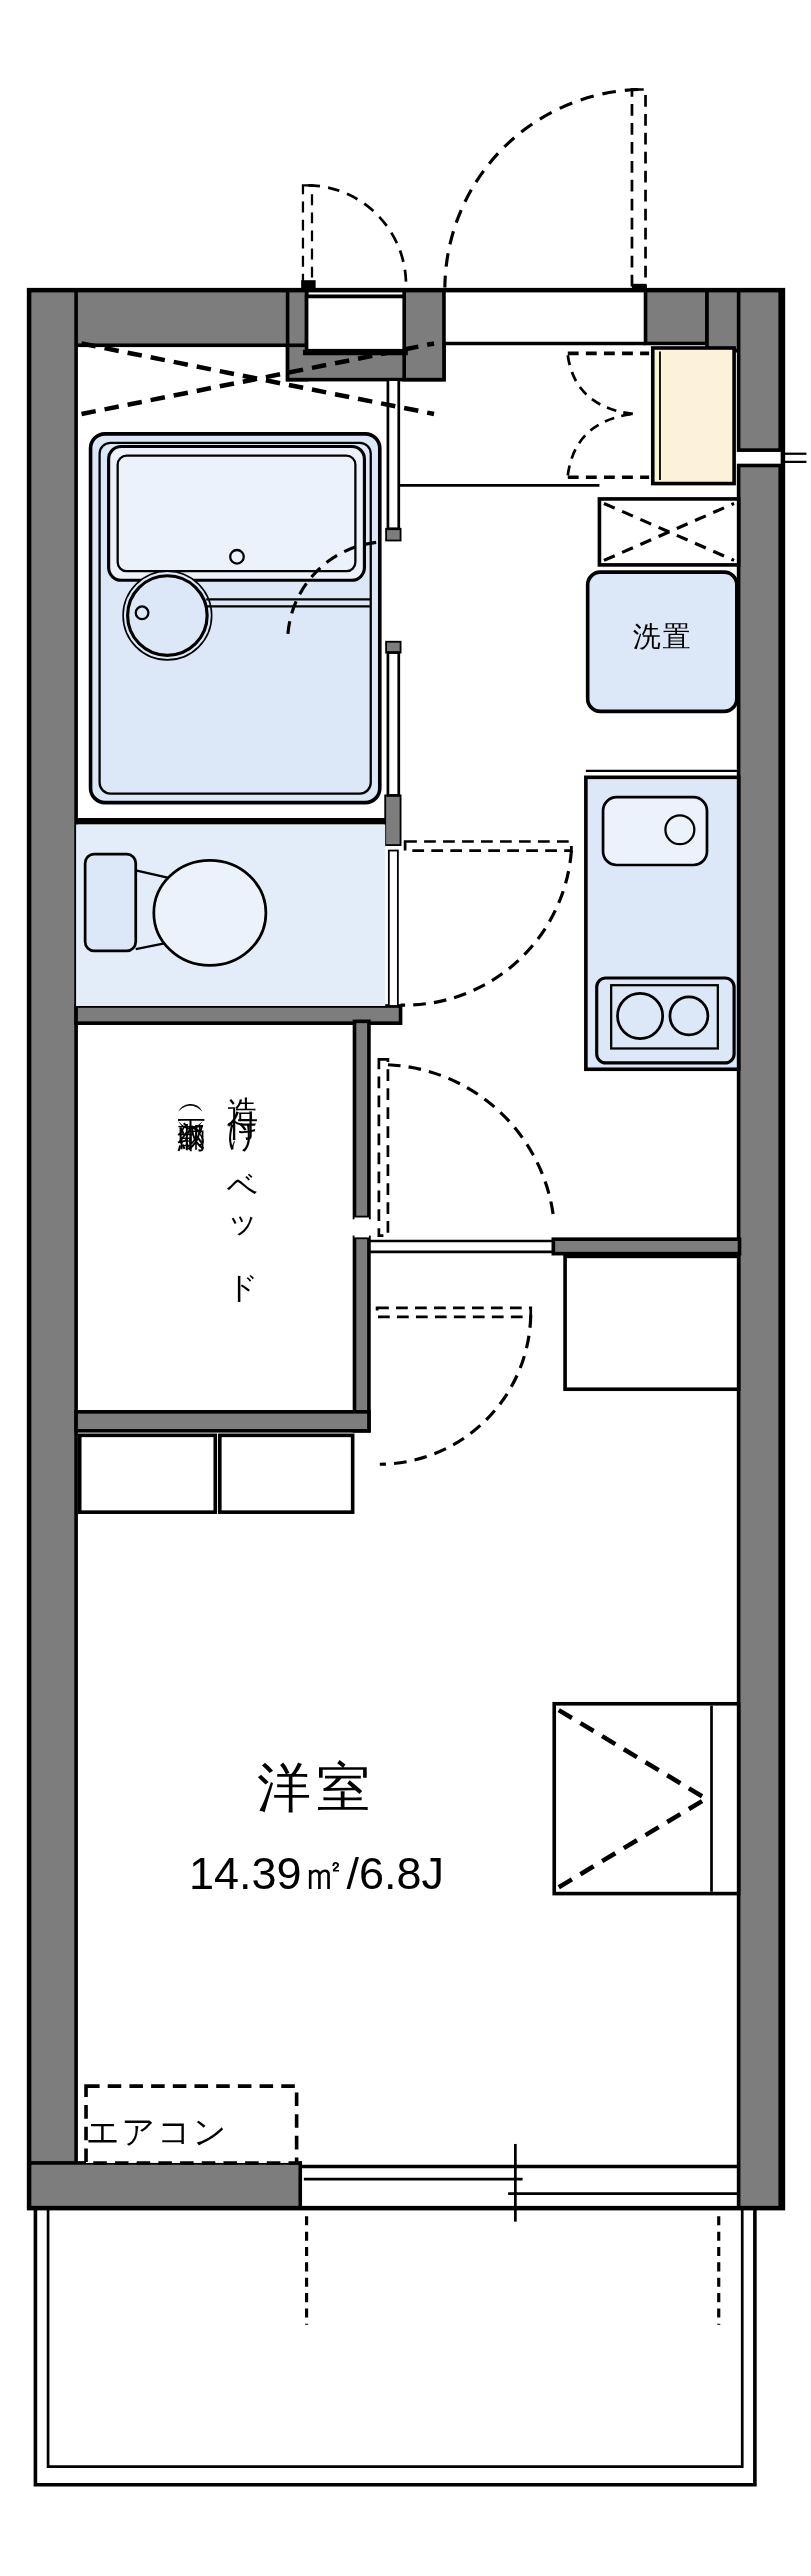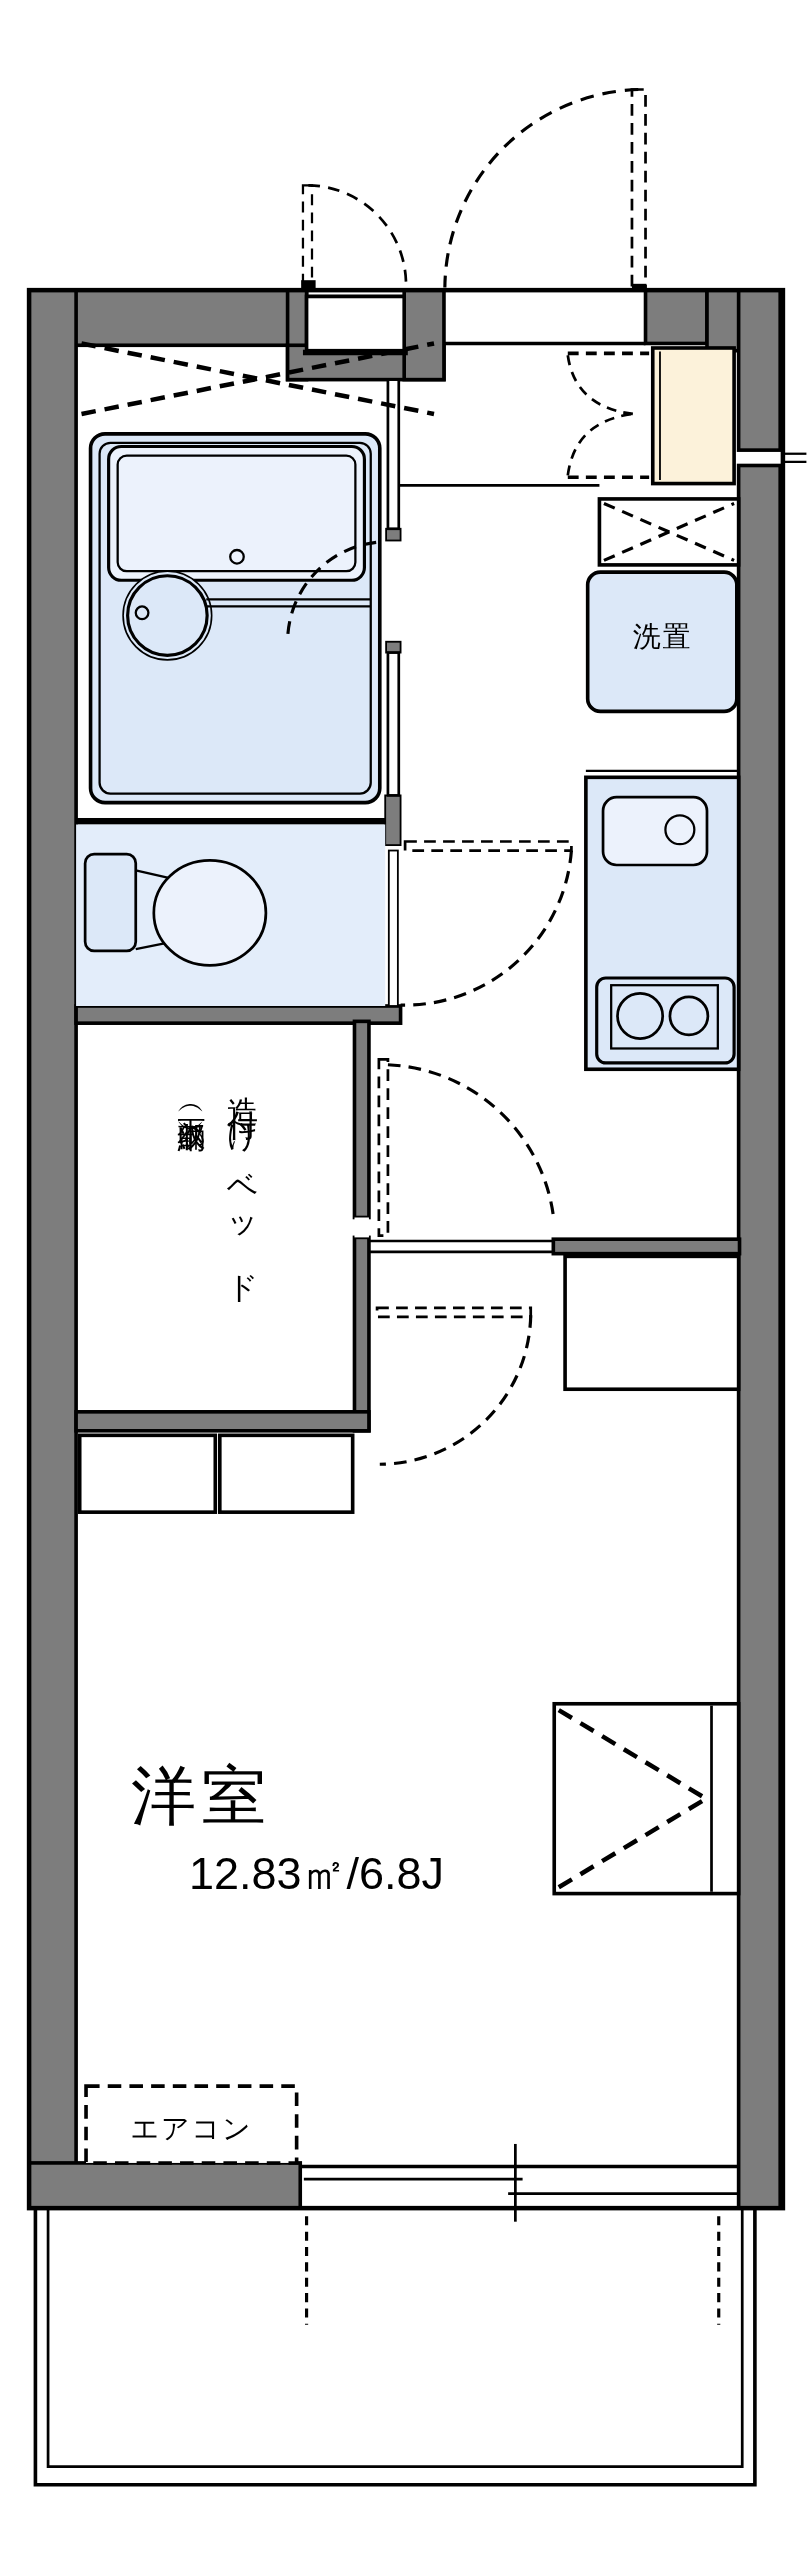--- a/index.html
+++ b/index.html
@@ -13,23 +13,23 @@
   }
   html,body{margin:0;padding:0;background:var(--bg);}
   #plan{position:relative;width:812px;height:2576px;background:var(--bg);
         font-family:"Liberation Sans","DejaVu Sans",sans-serif;color:var(--line);}
   #plan svg{position:absolute;left:0;top:0;}
   .lbl{position:absolute;white-space:nowrap;color:var(--line);}
   .lbl-vert{writing-mode:vertical-rl;text-orientation:upright;}
   #bed-label-main{left:221px;top:1072px;font-size:31px;letter-spacing:14.5px;}
   #bed-label-sub{left:172px;top:1095px;font-size:28px;letter-spacing:1.8px;}
   #washer-label{left:588px;top:618px;width:149px;text-align:center;font-size:28px;letter-spacing:1.8px;}
-  #room-label{left:131px;top:1752px;width:371px;font-size:65px;letter-spacing:5.4px;}
+  #room-label{left:131px;top:1752px;width:371px;text-align:center;font-size:54px;letter-spacing:5.4px;}
   #area-label{left:104px;top:1844px;width:425px;text-align:center;font-size:45px;}
-  #aircon-label{left:86px;top:2110px;width:211px;text-align:center;font-size:28px;letter-spacing:1.8px;}
+  #aircon-label{left:86px;top:2110px;width:211px;text-align:left;font-size:33px;letter-spacing:1.8px;}
 </style>
 </head>
 <body>
 
 <div id="plan">
 
 <svg width="812" height="2576" viewBox="0 0 898 2850">
 
   <g fill="#7d7d7d" stroke="#000" stroke-width="4">
     <rect x="32" y="321" width="307" height="61"></rect>
@@ -177,17 +177,17 @@
     <line x1="339" y1="2452" x2="339" y2="2572" stroke-width="3.5" stroke-dasharray="10 7"></line>
     <line x1="795" y1="2452" x2="795" y2="2572" stroke-width="3.5" stroke-dasharray="10 7"></line>
   </g>
 
 </svg>
 
   <div class="lbl lbl-vert" id="bed-label-main">造付けベッド</div>
   <div class="lbl lbl-vert" id="bed-label-sub">（下部収納）</div>
   <div class="lbl" id="washer-label">洗置</div>
   <div class="lbl" id="room-label">洋室</div>
-  <div class="lbl" id="area-label">12.83㎡/6.8J</div>
+  <div class="lbl" id="area-label">14.39㎡/6.8J</div>
   <div class="lbl" id="aircon-label">エアコン</div>
 
 </div>
 
 
 </body></html>

